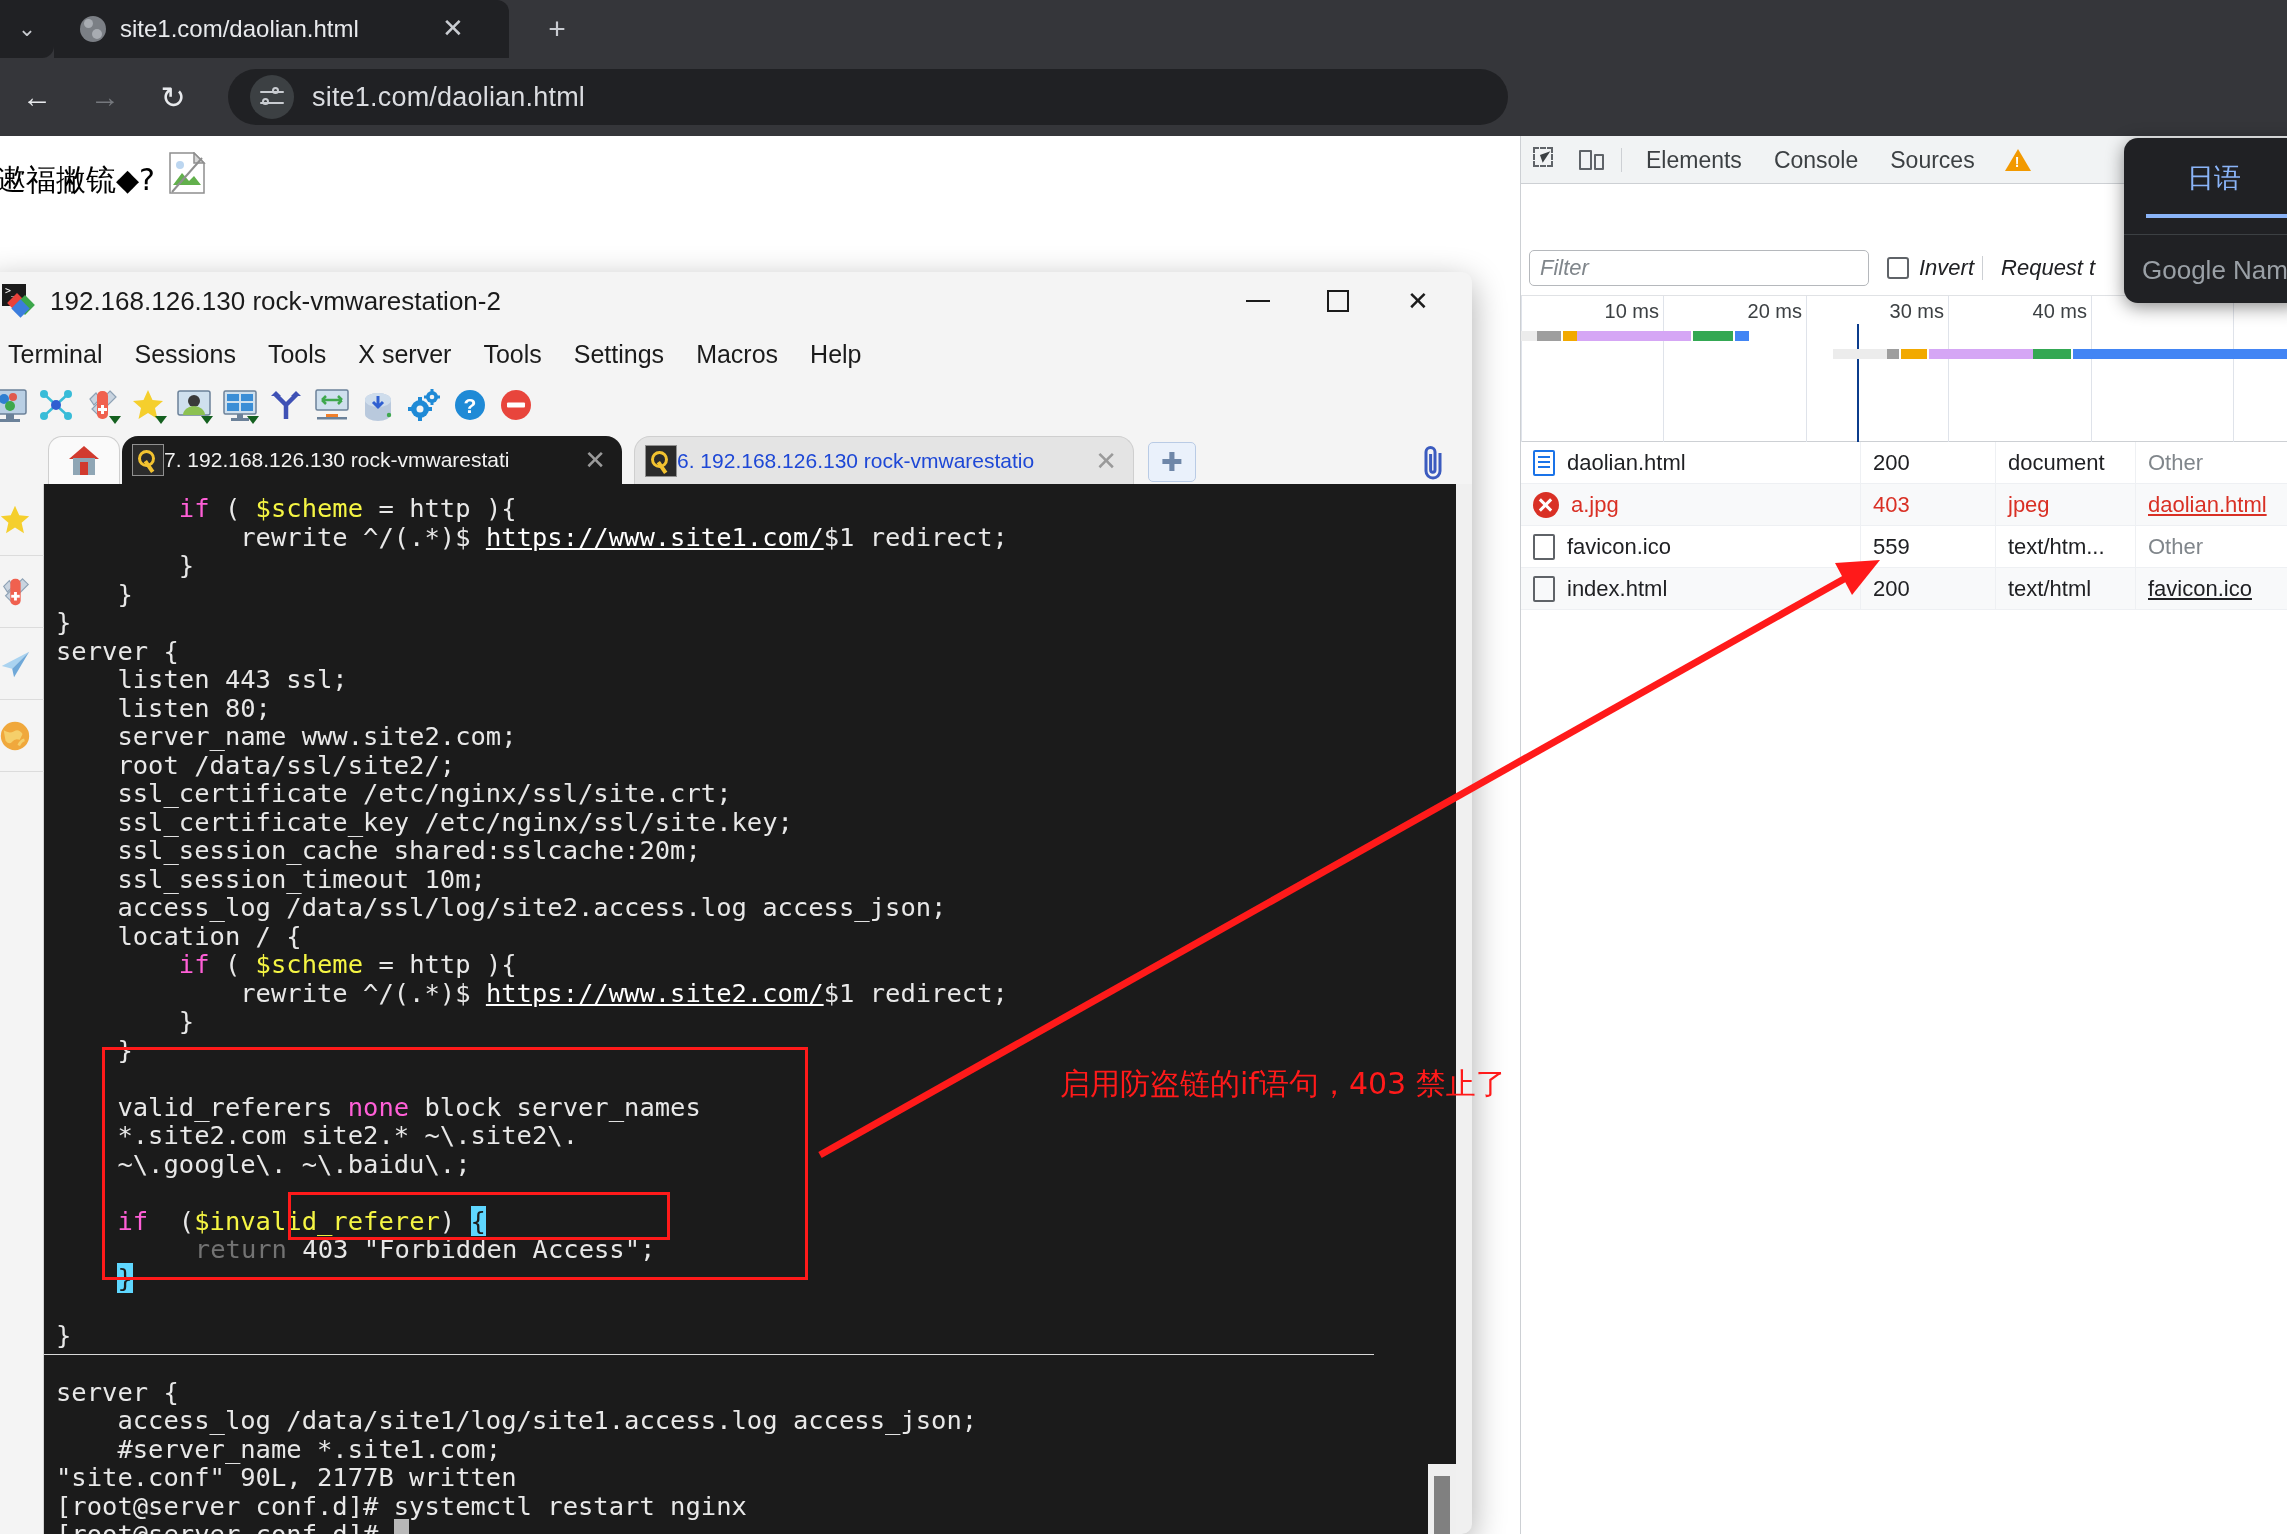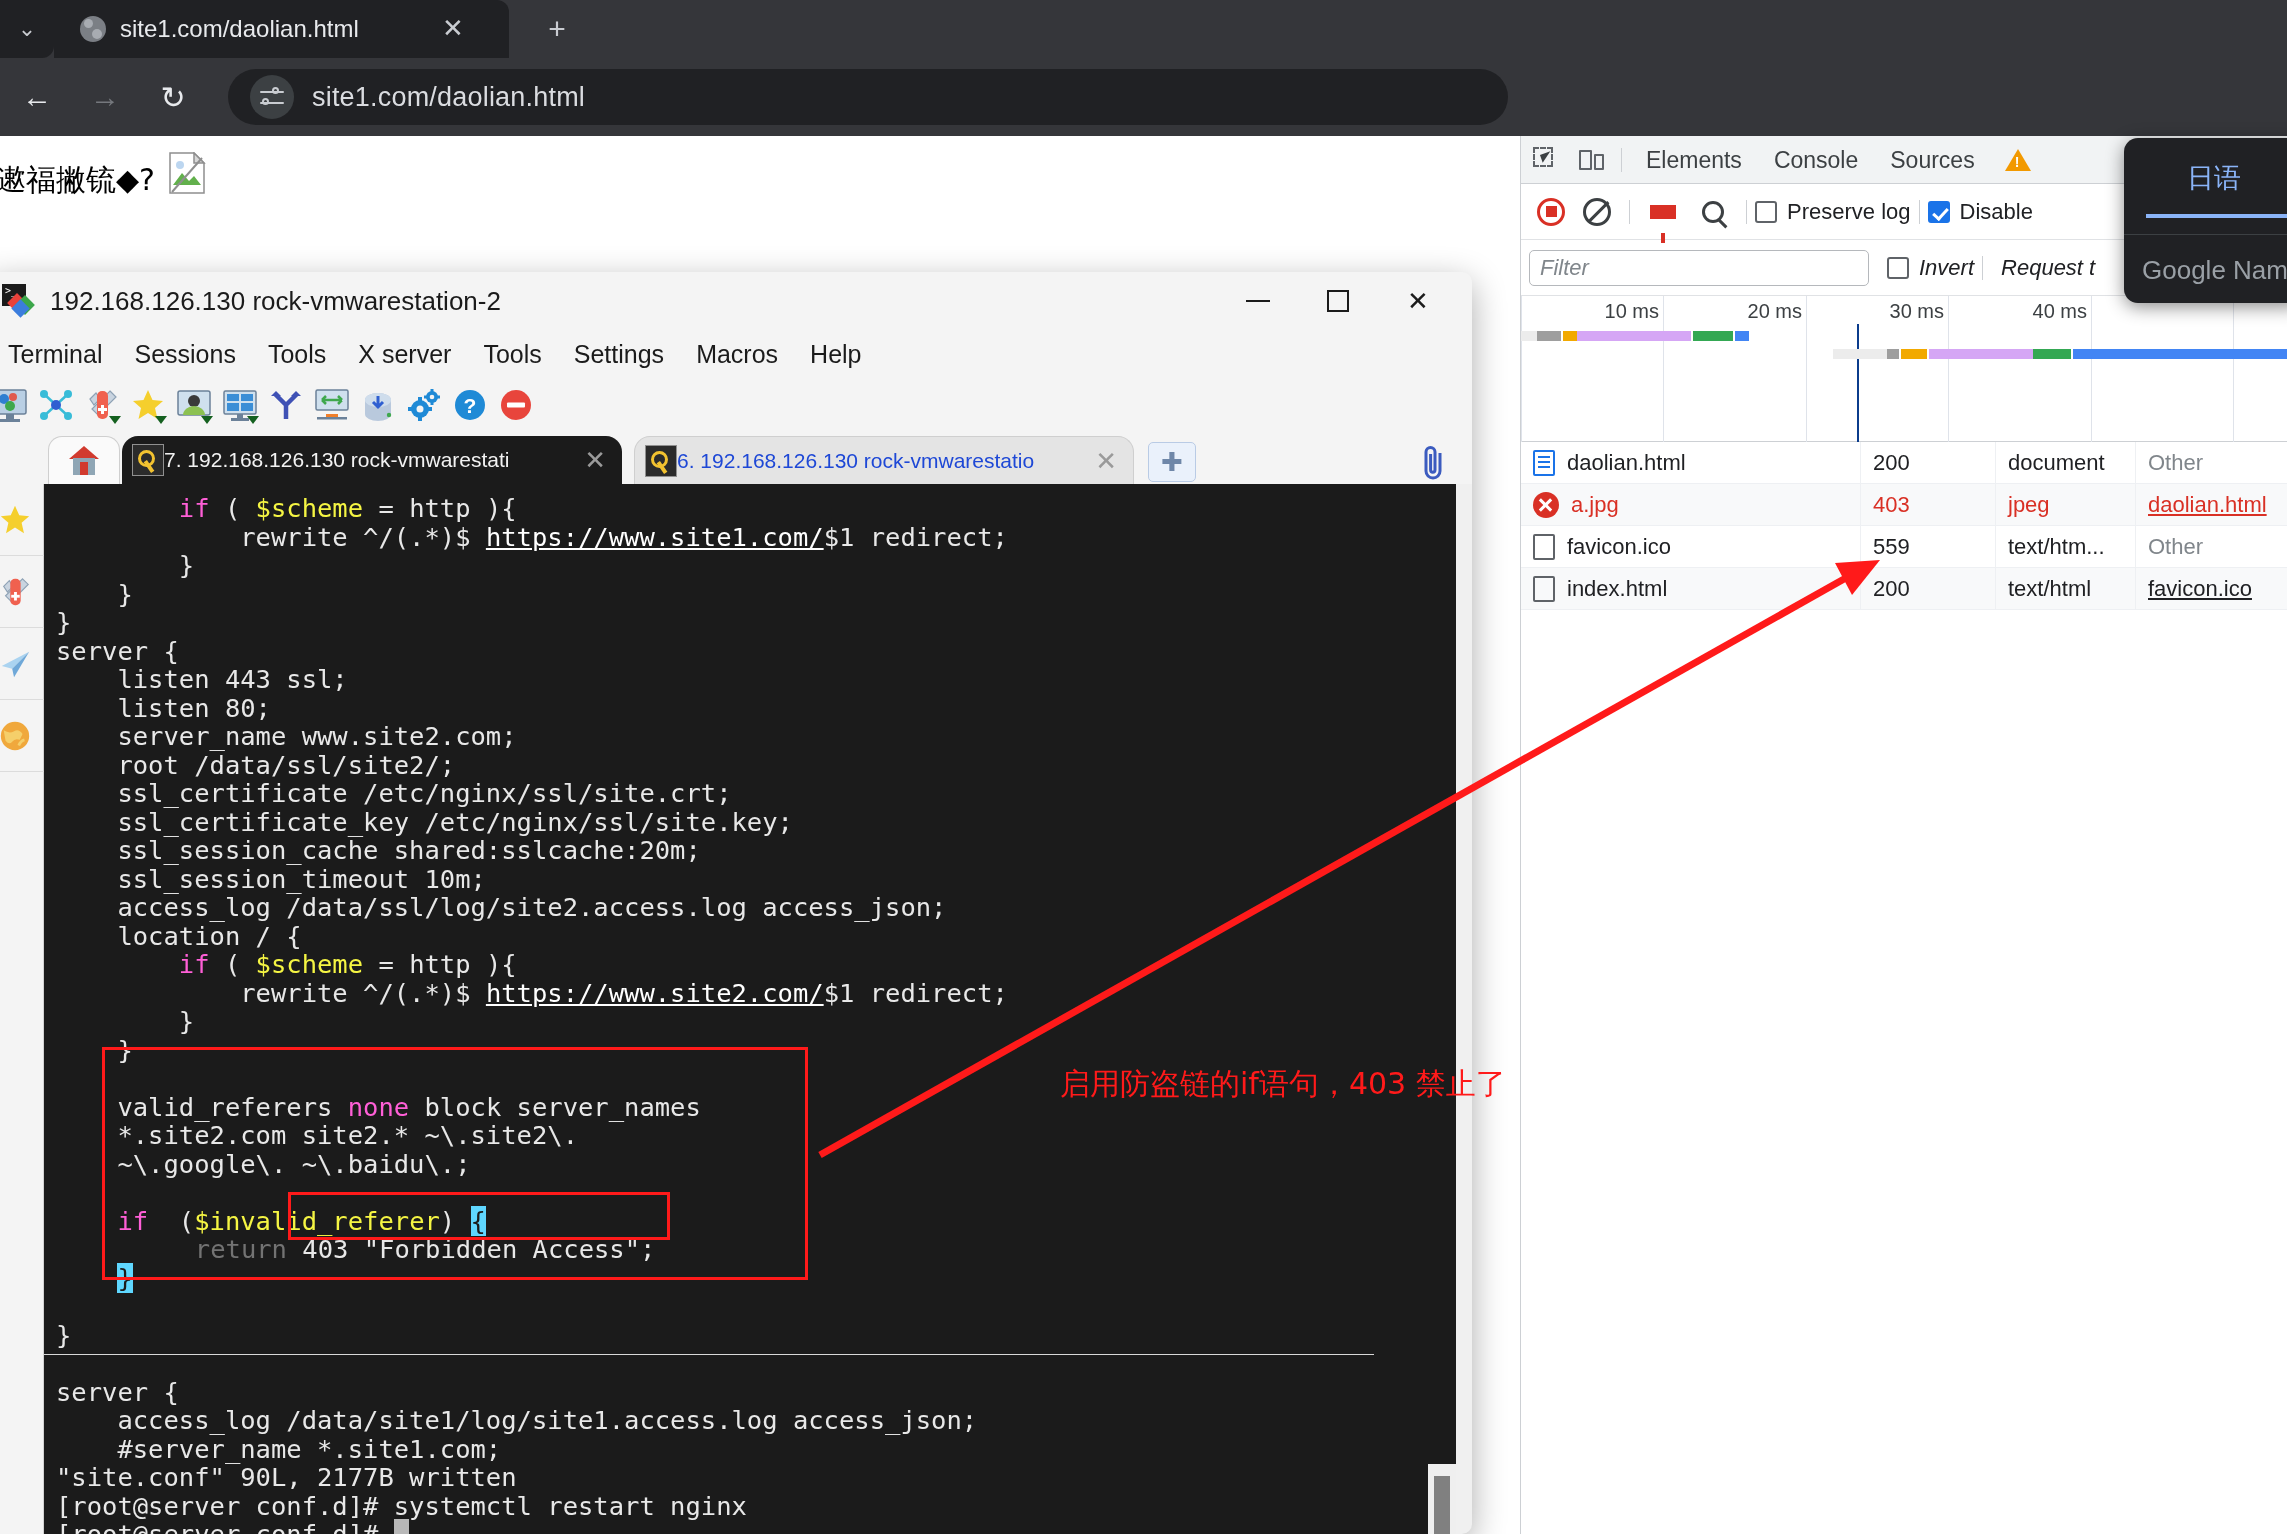--- a/index.html
+++ b/index.html
@@ -532,35 +532,20 @@
             <span class="b"></span>
           </span>
       </div>
       <div class="dt-sep"></div>
       <div class="dt-tab">Elements</div>
       <div class="dt-tab">Console</div>
       <div class="dt-tab">Sources</div>
       <div class="warn-tri"></div>
     </div>
 
-    <div class="dt-toolbar2">
-      <div class="rec-btn">
-          <span></span>
-        </div>
-      <div class="clear-btn"></div>
-      <div class="dt-sep"></div>
-      <div class="filter-funnel"></div>
-      <div class="search-mag"></div>
-      <div class="dt-sep"></div>
-      <div class="dt-check"></div>
-      <div class="dt-label">Preserve log</div>
-      <div class="dt-sep"></div>
-      <div class="dt-check on"></div>
-      <div class="dt-label">Disable</div>
-    </div>
 
     <div class="dt-toolbar3">
       <div class="filter-input">Filter</div>
       <div style="width:18px"></div>
       <div class="dt-check"></div>
       <div class="dt-label">Invert</div>
       <div class="dt-sep"></div>
       <div class="dt-label">Request t</div>
     </div>
 

